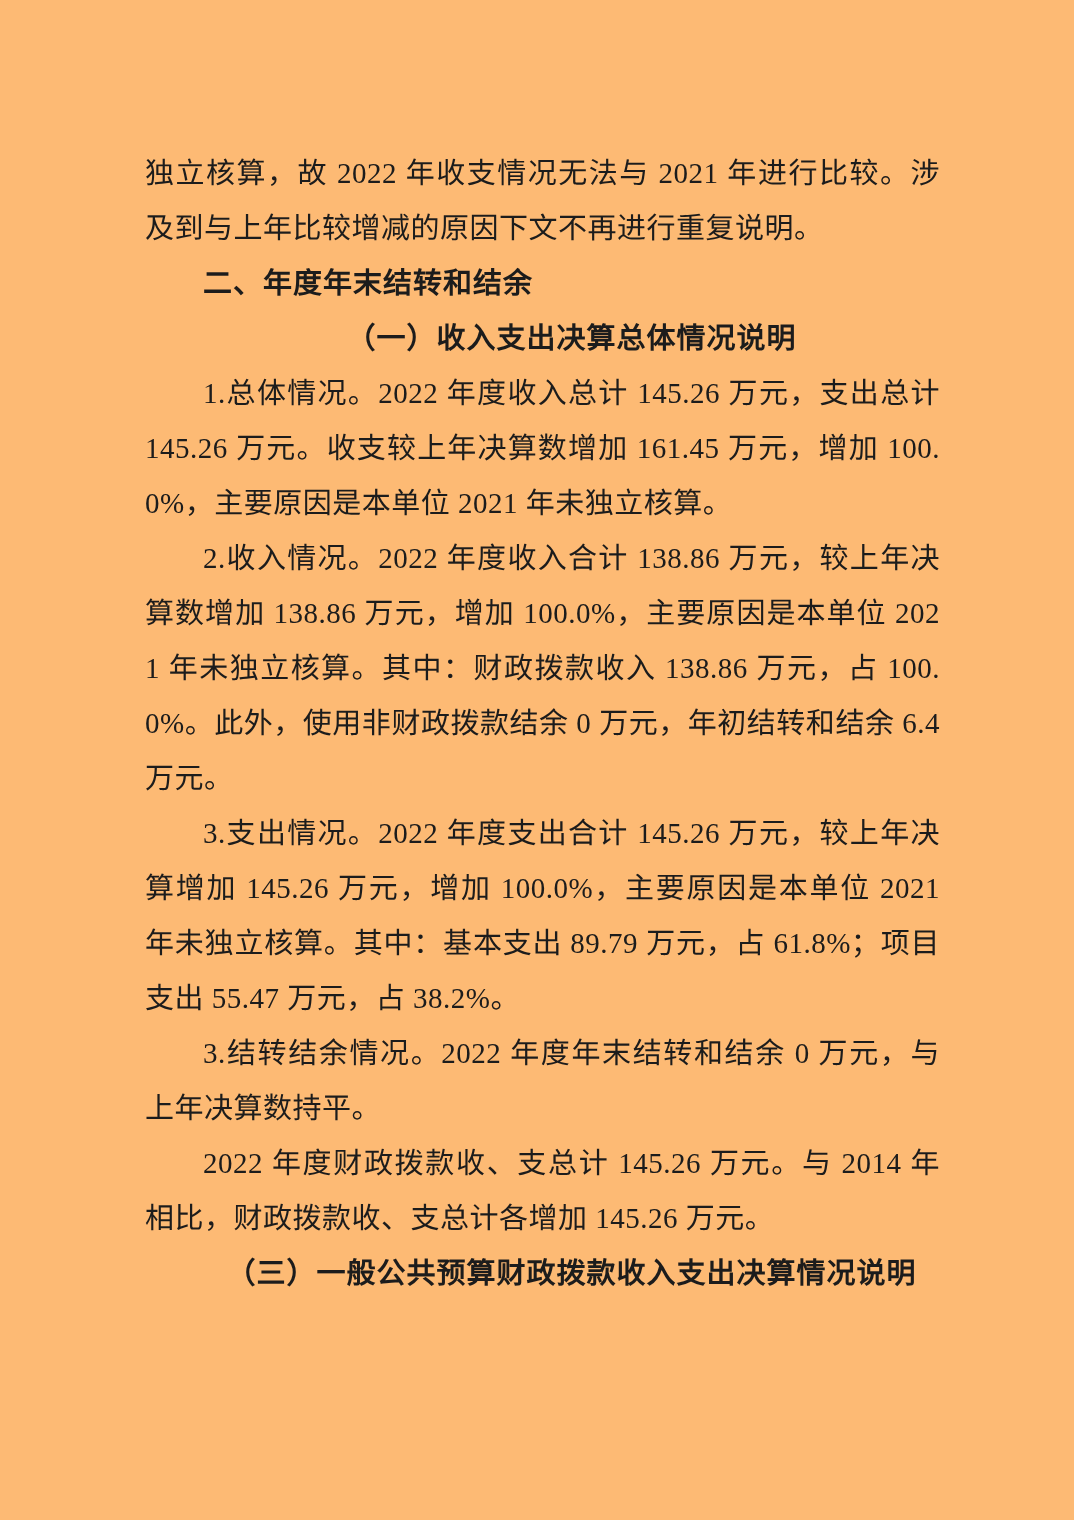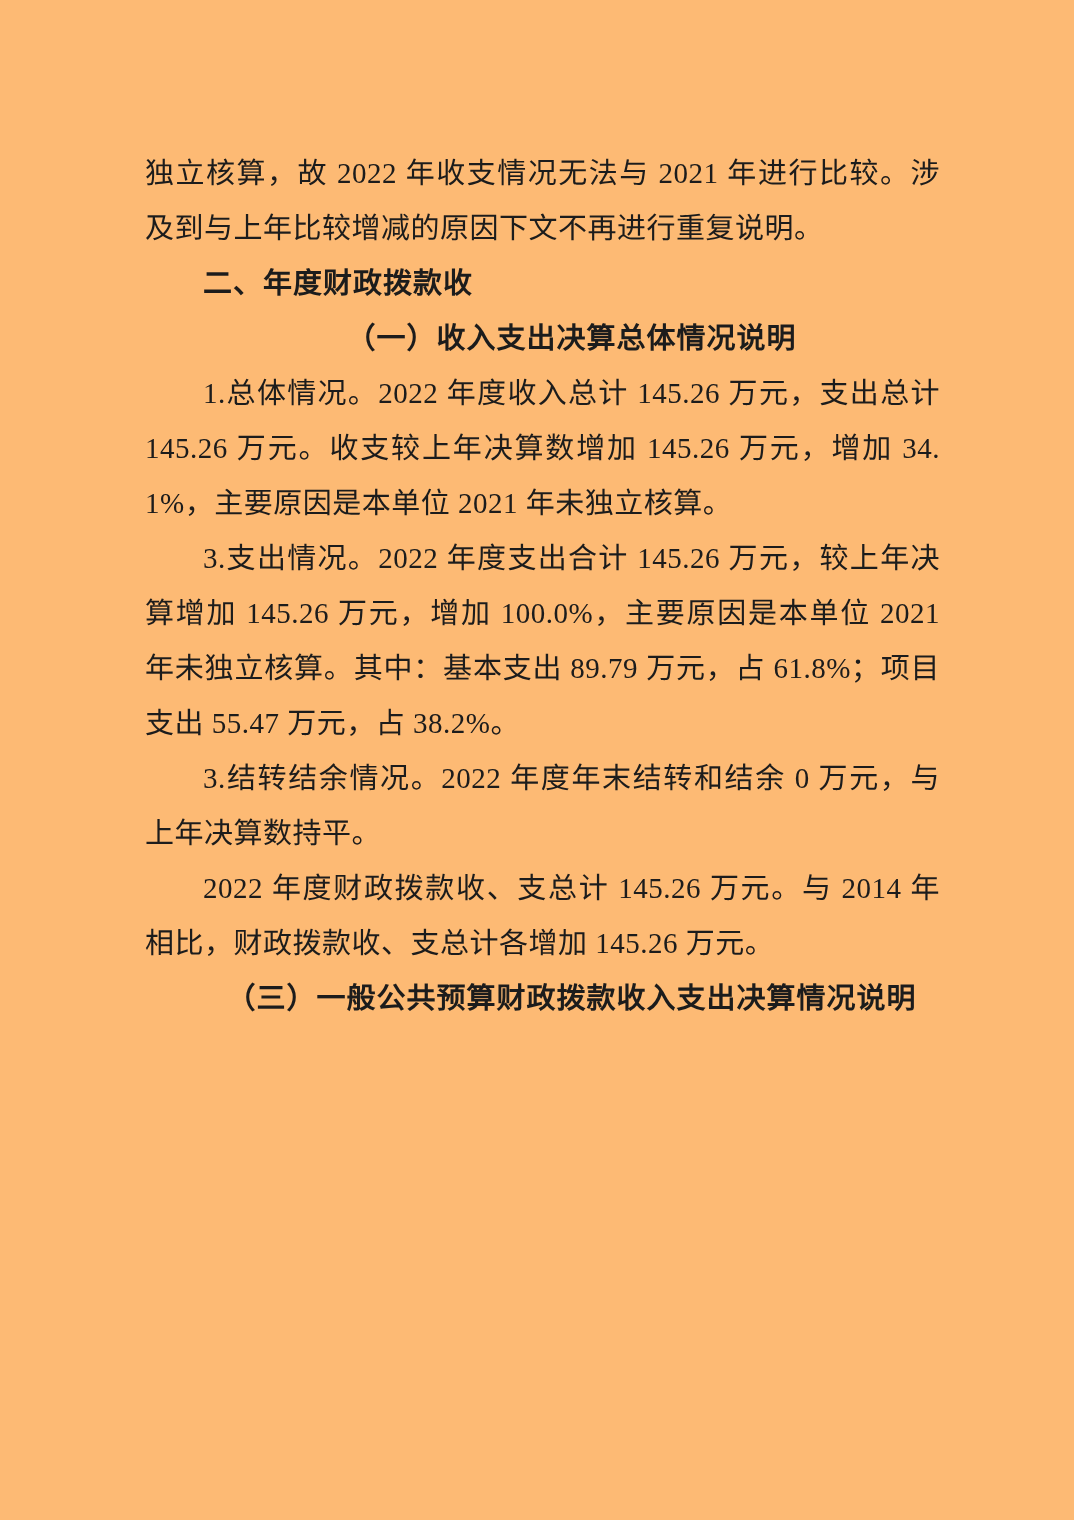--- a/index.html
+++ b/index.html
@@ -49,21 +49,22 @@
     text-align: center;
     letter-spacing: 1px;
   }
 </style>
 </head>
 <body>
 
 <div class="page">
   <div class="doc">
     <p class="cont">独立核算，故 2022 年收支情况无法与 2021 年进行比较。涉及到与上年比较增减的原因下文不再进行重复说明。</p>
-    <p class="h1">二、年度财政拨款收</p>
+    <p class="h1">二、年度年末结转和结余</p>
     <p class="h2">（一）收入支出决算总体情况说明</p>
-    <p>1.总体情况。2022 年度收入总计 145.26 万元，支出总计 145.26 万元。收支较上年决算数增加 145.26 万元，增加 34.1%，主要原因是本单位 2021 年未独立核算。</p>
+    <p>1.总体情况。2022 年度收入总计 145.26 万元，支出总计 145.26 万元。收支较上年决算数增加 161.45 万元，增加 100.0%，主要原因是本单位 2021 年未独立核算。</p>
+    <p>2.收入情况。2022 年度收入合计 138.86 万元，较上年决算数增加 138.86 万元，增加 100.0%，主要原因是本单位 2021 年未独立核算。其中：财政拨款收入 138.86 万元，占 100.0%。此外，使用非财政拨款结余 0 万元，年初结转和结余 6.4 万元。</p>
     <p>3.支出情况。2022 年度支出合计 145.26 万元，较上年决算增加 145.26 万元，增加 100.0%，主要原因是本单位 2021 年未独立核算。其中：基本支出 89.79 万元，占 61.8%；项目支出 55.47 万元，占 38.2%。</p>
     <p>3.结转结余情况。2022 年度年末结转和结余 0 万元，与上年决算数持平。</p>
     <p>2022 年度财政拨款收、支总计 145.26 万元。与 2014 年相比，财政拨款收、支总计各增加 145.26 万元。</p>
     <p class="h2">（三）一般公共预算财政拨款收入支出决算情况说明</p>
   </div>
 </div>
 
 </body></html>

